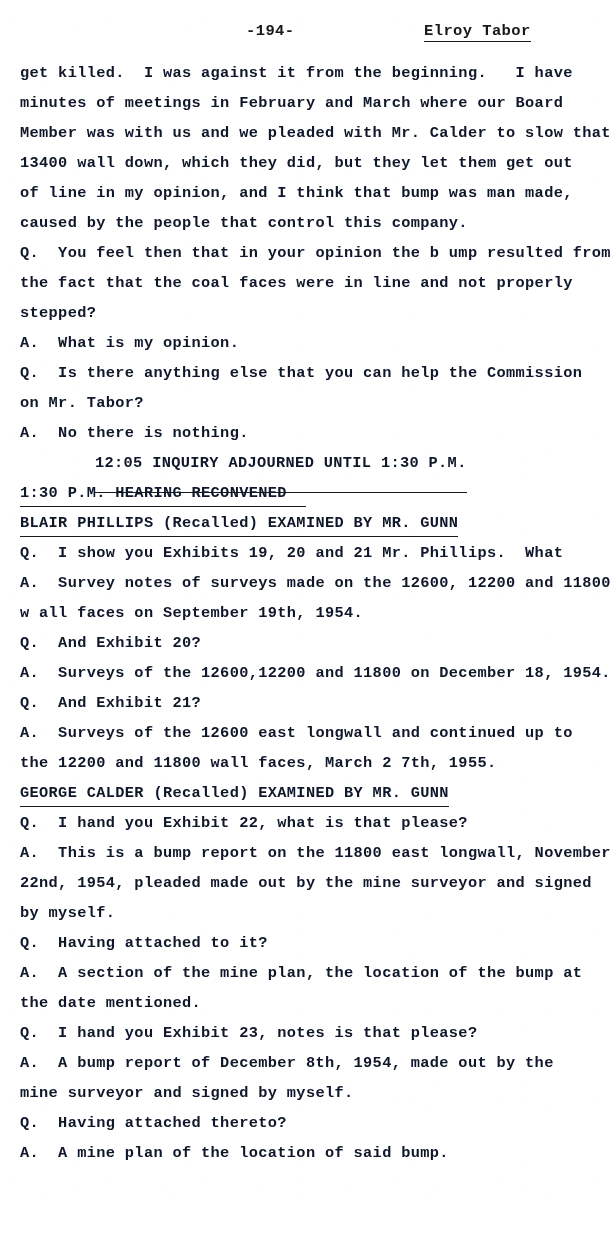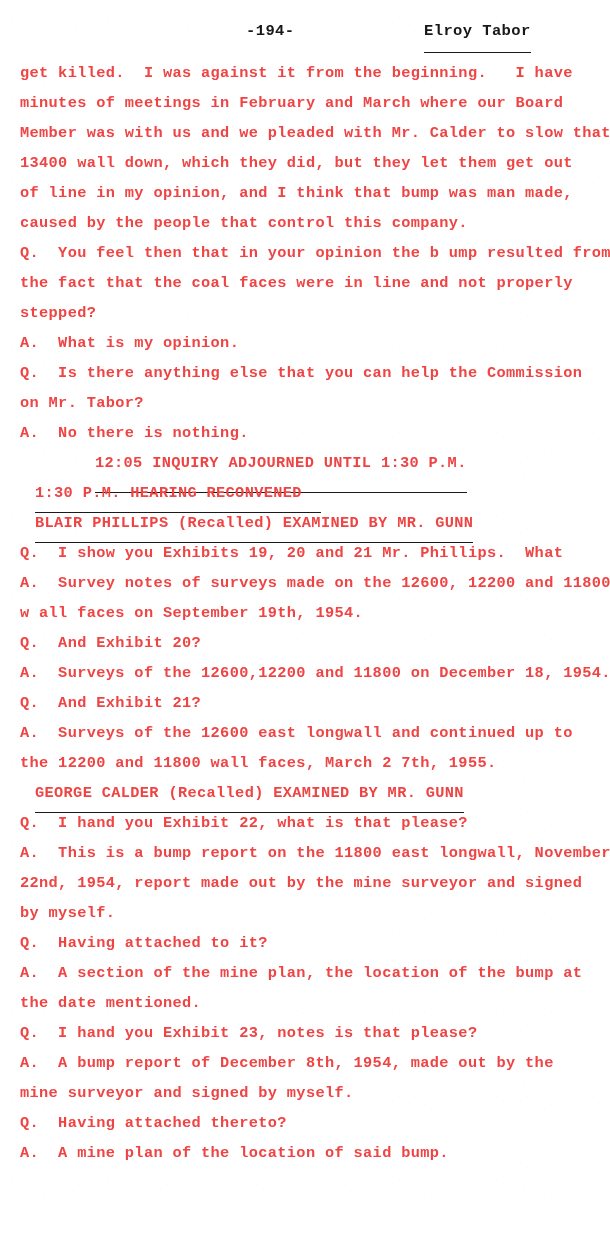--- a/index.html
+++ b/index.html
@@ -40,52 +40,51 @@
   }
 
   .witness-name {
     position: absolute;
     left: 424px;
     top: 0;
     font-size: 15.5px;
     letter-spacing: 0.4px;
     white-space: pre;
     border-bottom: 1.4px solid #1a1a1a;
-    padding-bottom: 12px;
+    padding-bottom: 1px;
   }
 
   
   .body-text {
     position: absolute;
     top: 58px;
     left: 20px;
     width: 580px;
   }
 
   .line {
     height: 30px;
     line-height: 30px;
     font-size: 15.3px;
     letter-spacing: 0.35px;
     white-space: pre;
-    color: #ef4444;
+    color: #0f172a;
   }
 
   
   .line.indent {
     padding-left: 75px;
   }
 
   
   .line.heading > .ul {
     border-bottom: 1.5px solid #1a1a1a;
-    padding-bottom: 8px;
+    padding-bottom: 2px;
     display: inline-block;
     line-height: 22px;
-    margin-left: 15px;
   }
 
   .line.indent > .ul {
     border-bottom: 1.5px solid #1a1a1a;
     padding-bottom: 18px;
     display: inline-block;
     line-height: 22px;
   }
 
   
@@ -133,21 +132,21 @@
       <div class="line">A.  Survey notes of surveys made on the 12600, 12200 and 11800</div>
       <div class="line">w all faces on September 19th, 1954.</div>
       <div class="line">Q.  And Exhibit 20?</div>
       <div class="line">A.  Surveys of the 12600,12200 and 11800 on December 18, 1954.</div>
       <div class="line">Q.  And Exhibit 21?</div>
       <div class="line">A.  Surveys of the 12600 east longwall and continued up to</div>
       <div class="line">the 12200 and 11800 wall faces, March 2 7th, 1955.</div>
       <div class="line heading"><span class="ul">GEORGE CALDER (Recalled) EXAMINED BY MR. GUNN</span></div>
       <div class="line">Q.  I hand you Exhibit 22, what is that please?</div>
       <div class="line">A.  This is a bump report on the 11800 east longwall, November</div>
-      <div class="line">22nd, 1954, report made out by the mine surveyor and signed</div>
+      <div class="line">22nd, 1954, pleaded made out by the mine surveyor and signed</div>
       <div class="line">by myself.</div>
       <div class="line">Q.  Having attached to it?</div>
       <div class="line">A.  A section of the mine plan, the location of the bump at</div>
       <div class="line">the date mentioned.</div>
       <div class="line">Q.  I hand you Exhibit 23, notes is that please?</div>
       <div class="line">A.  A bump report of December 8th, 1954, made out by the</div>
       <div class="line">mine surveyor and signed by myself.</div>
       <div class="line">Q.  Having attached thereto?</div>
       <div class="line">A.  A mine plan of the location of said bump.</div>
     </div>

